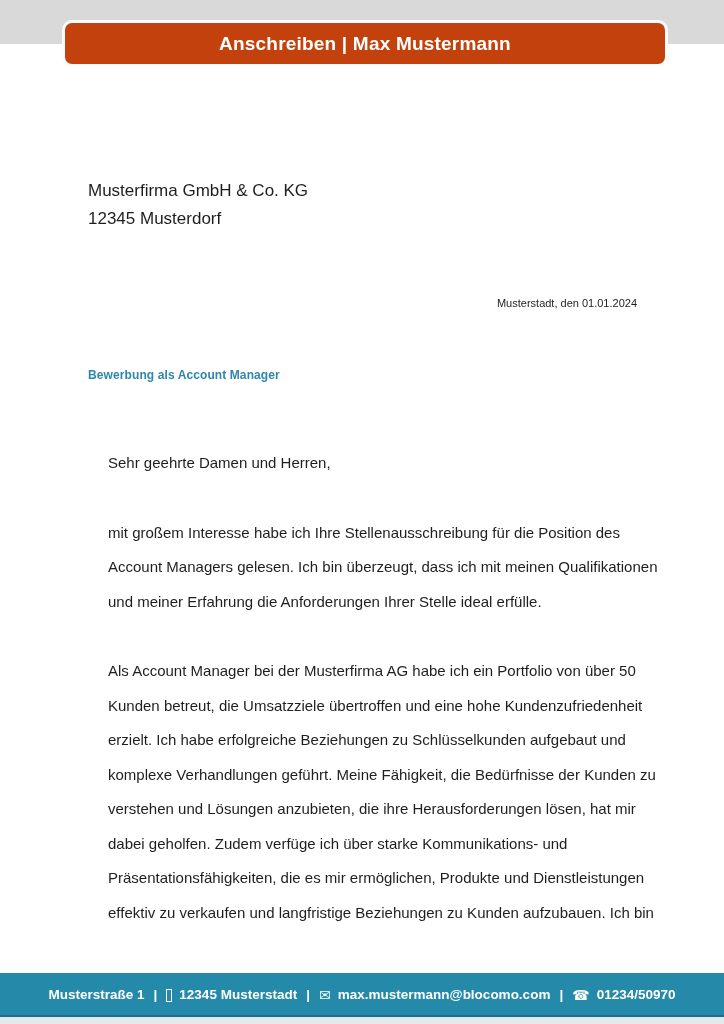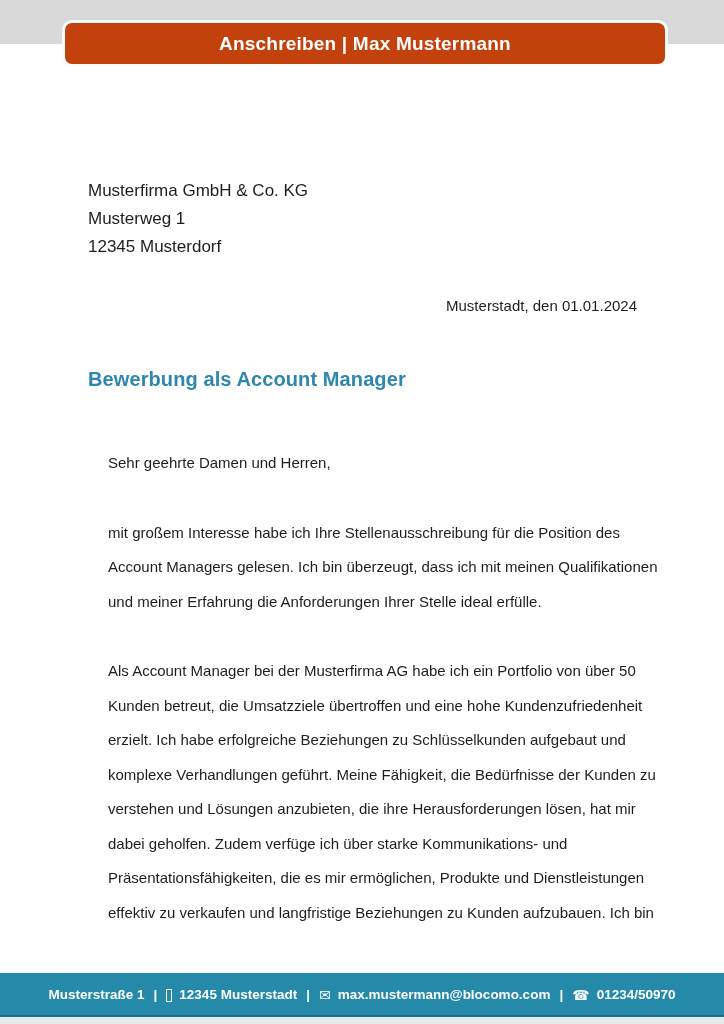--- a/index.html
+++ b/index.html
@@ -48,27 +48,27 @@
   
   .address {
     position: absolute;
     top: 177px; left: 88px;
     font-size: 17px;
     line-height: 28px;
   }
   .dateline {
     position: absolute;
     top: 297px; right: 87px;
-    font-size: 15px;
+    font-size: 11px;
     text-align: right;
   }
   .subject {
     position: absolute;
     top: 368px; left: 88px;
-    font-size: 20px;
+    font-size: 12px;
     font-weight: bold;
     color: #2e87ac;
     letter-spacing: 0.1px;
   }
   .body-text {
     position: absolute;
     top: 446px; left: 88px;
     width: 552px;
     font-size: 15px;
     line-height: 34.5px;
@@ -124,21 +124,20 @@
 <body>
 
 <div class="top-strip"></div>
 
 <div class="header-bar">
   <span class="header-title">Anschreiben | Max Mustermann</span>
 </div>
 
 <div class="address">
   <div>Musterfirma GmbH &amp; Co. KG</div>
-  <div>Musterweg 1</div>
   <div>12345 Musterdorf</div>
 </div>
 
 <div class="dateline">Musterstadt, den 01.01.2024</div>
 
 <div class="subject">Bewerbung als Account Manager</div>
 
 <div class="body-text">
   <p>Sehr geehrte Damen und Herren,</p>
   <p>mit großem Interesse habe ich Ihre Stellenausschreibung für die Position des Account Managers gelesen. Ich bin überzeugt, dass ich mit meinen Qualifikationen und meiner Erfahrung die Anforderungen Ihrer Stelle ideal erfülle.</p>

